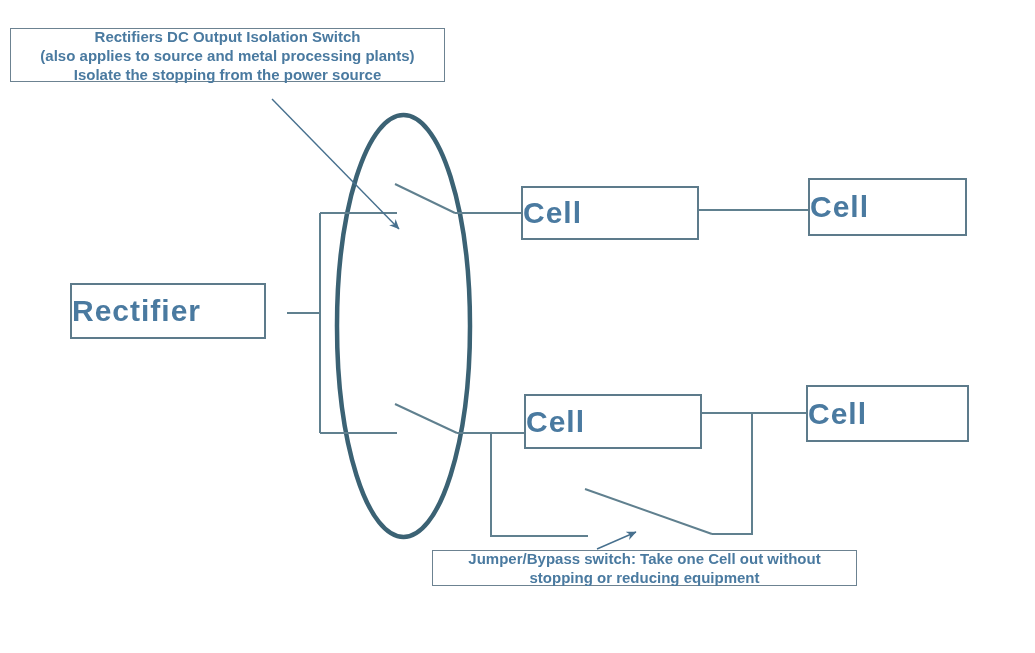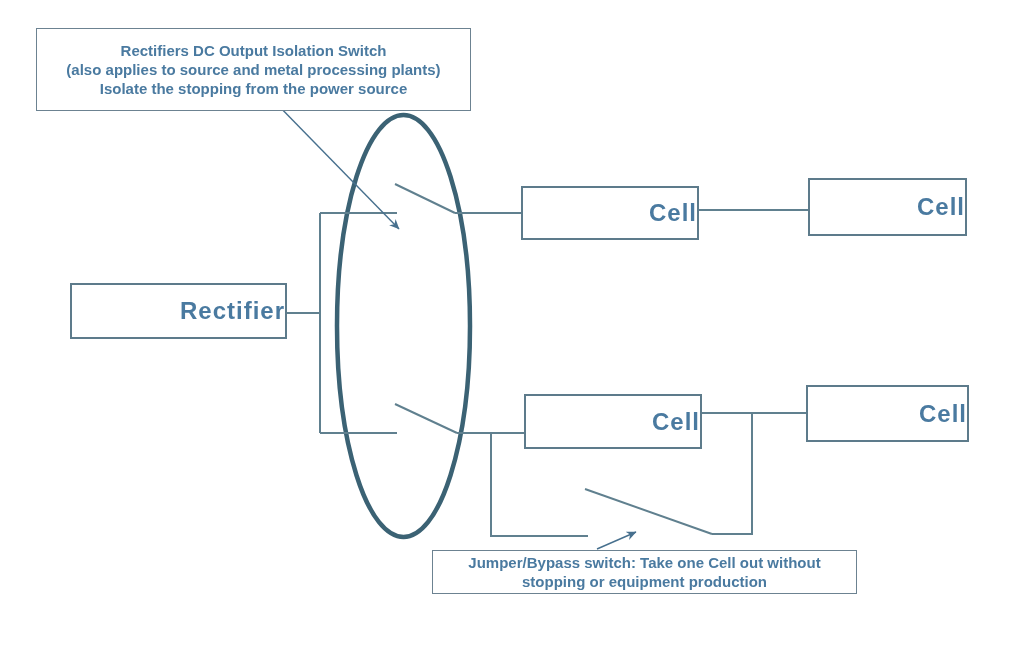--- a/index.html
+++ b/index.html
@@ -6,50 +6,50 @@
   .canvas{
     position:relative;
     width:1035px;height:653px;
     background:#ffffff;
     font-family:"Liberation Sans", sans-serif;
     overflow:hidden;
   }
   .layer{position:absolute;left:0;top:0;width:1035px;height:653px;}
   .node{
     position:absolute;
-    display:flex;align-items:center;justify-content:flex-end;
+    display:flex;align-items:center;justify-content:flex-start;
     background:#ffffff;
     border:2px solid #5d7b8b;
     color:#4a7aa0;
     font-weight:bold;
-    font-size:24px;
+    font-size:30px;
     letter-spacing:1px;
     box-sizing:border-box;
   }
   .annotation{
     position:absolute;
     display:flex;flex-direction:column;align-items:center;justify-content:center;
     background:#ffffff;
     border:1.5px solid #6c8291;
     color:#4a7aa0;
     font-weight:bold;
     font-size:15px;
     line-height:19px;
     text-align:center;
     box-sizing:border-box;
   }
   .annotation span{display:block;white-space:nowrap;}
   
-  #rectifier      {left:70px;  top:283px; width:217px; height:56px;}
+  #rectifier      {left:70px;  top:283px; width:196px; height:56px;}
   #cell-top-left  {left:521px; top:186px; width:178px; height:54px;}
   #cell-top-right {left:808px; top:178px; width:159px; height:58px;}
   #cell-bot-left  {left:524px; top:394px; width:178px; height:55px;}
   #cell-bot-right {left:806px; top:385px; width:163px; height:57px;}
-  #annotation-top {left:36px;  top:28px;  width:435px; height:83px;}
-  #annotation-bot {left:432px; top:550px; width:425px; height:44px;}
+  #annotation-top {left:10px;  top:28px;  width:435px; height:54px;}
+  #annotation-bot {left:432px; top:550px; width:425px; height:36px;}
 </style>
 </head>
 <body>
 
 <div class="canvas">
 
   <svg class="layer" width="1035" height="653" viewBox="0 0 1035 653" xmlns="http://www.w3.org/2000/svg">
     <defs>
       <marker id="arrowhead" markerWidth="11" markerHeight="9" refX="9.5" refY="4.5" orient="auto" markerUnits="userSpaceOnUse">
         <path d="M0,0 L10,4.5 L0,9 L3,4.5 Z" fill="#47708e"></path>
@@ -84,21 +84,21 @@
   </svg>
 
   <div class="annotation" id="annotation-top">
     <span>Rectifiers DC Output Isolation Switch</span>
     <span>(also applies to source and metal processing plants)</span>
     <span>Isolate the stopping from the power source</span>
   </div>
 
   <div class="annotation" id="annotation-bot">
     <span>Jumper/Bypass switch: Take one Cell out without</span>
-    <span>stopping or equipment production</span>
+    <span>stopping or reducing equipment</span>
   </div>
 
   <div class="node" id="rectifier">
     <span>Rectifier</span>
   </div>
 
   <div class="node" id="cell-top-left">
     <span>Cell</span>
   </div>
 

